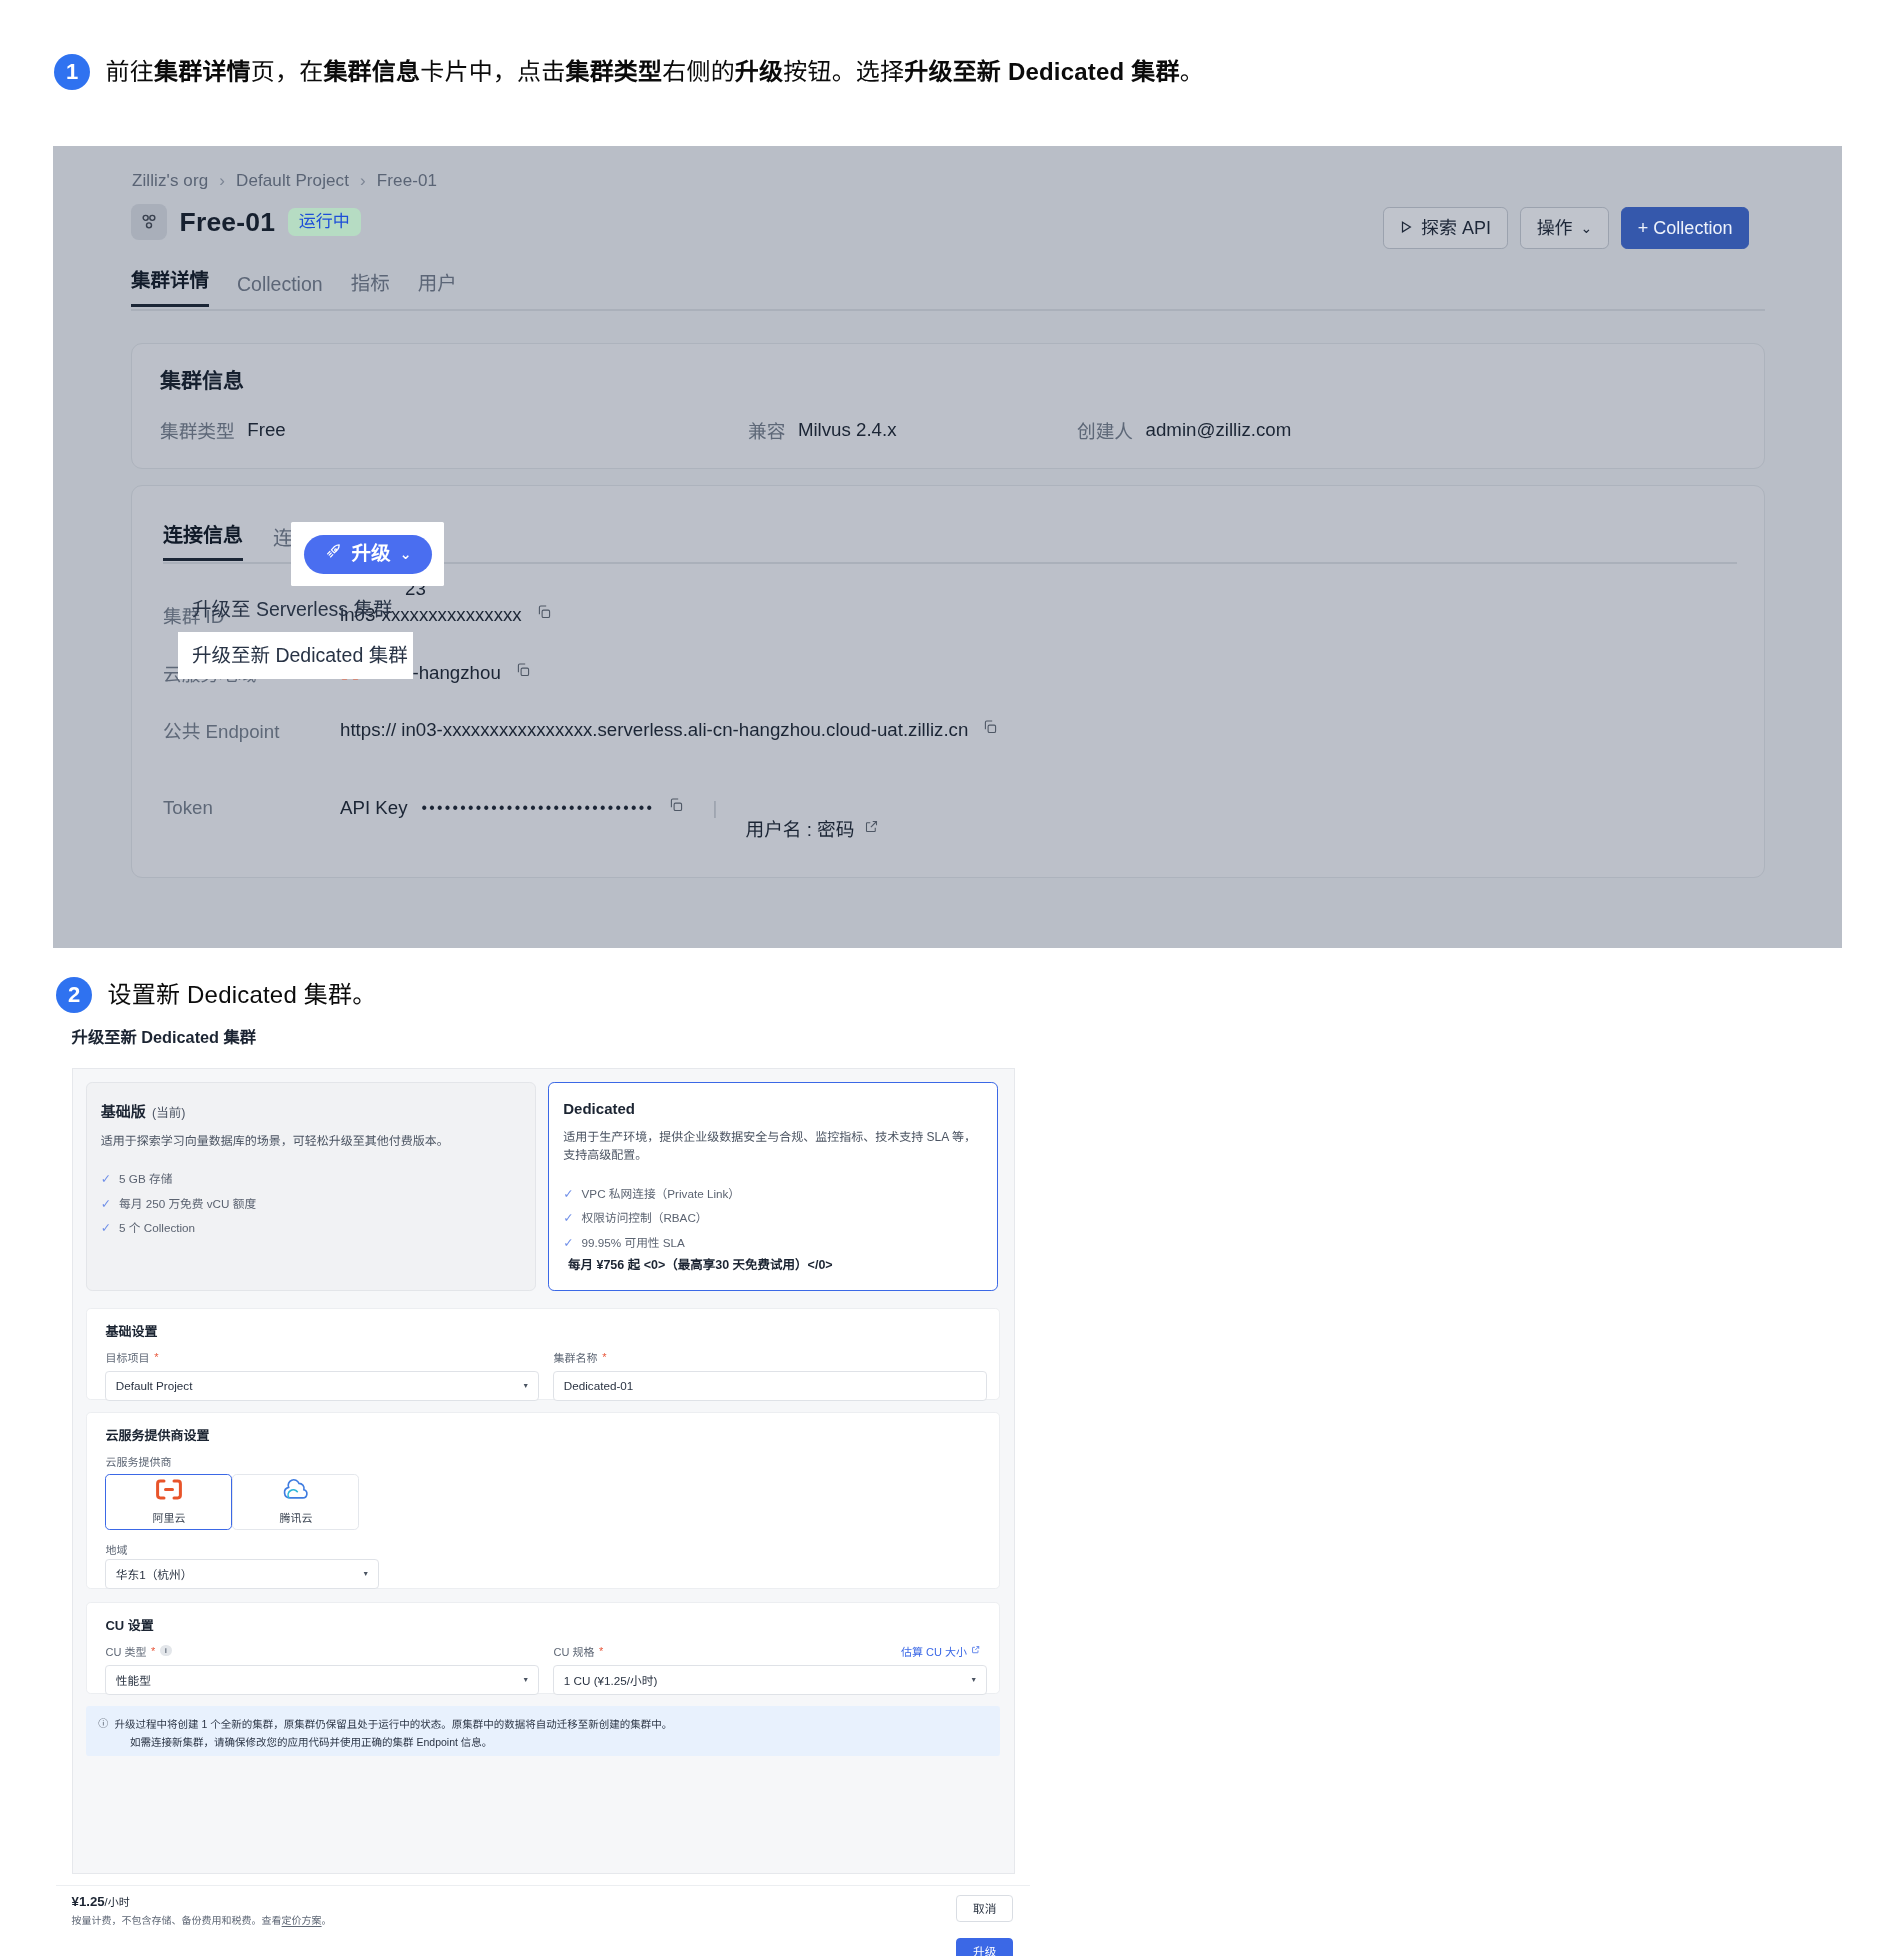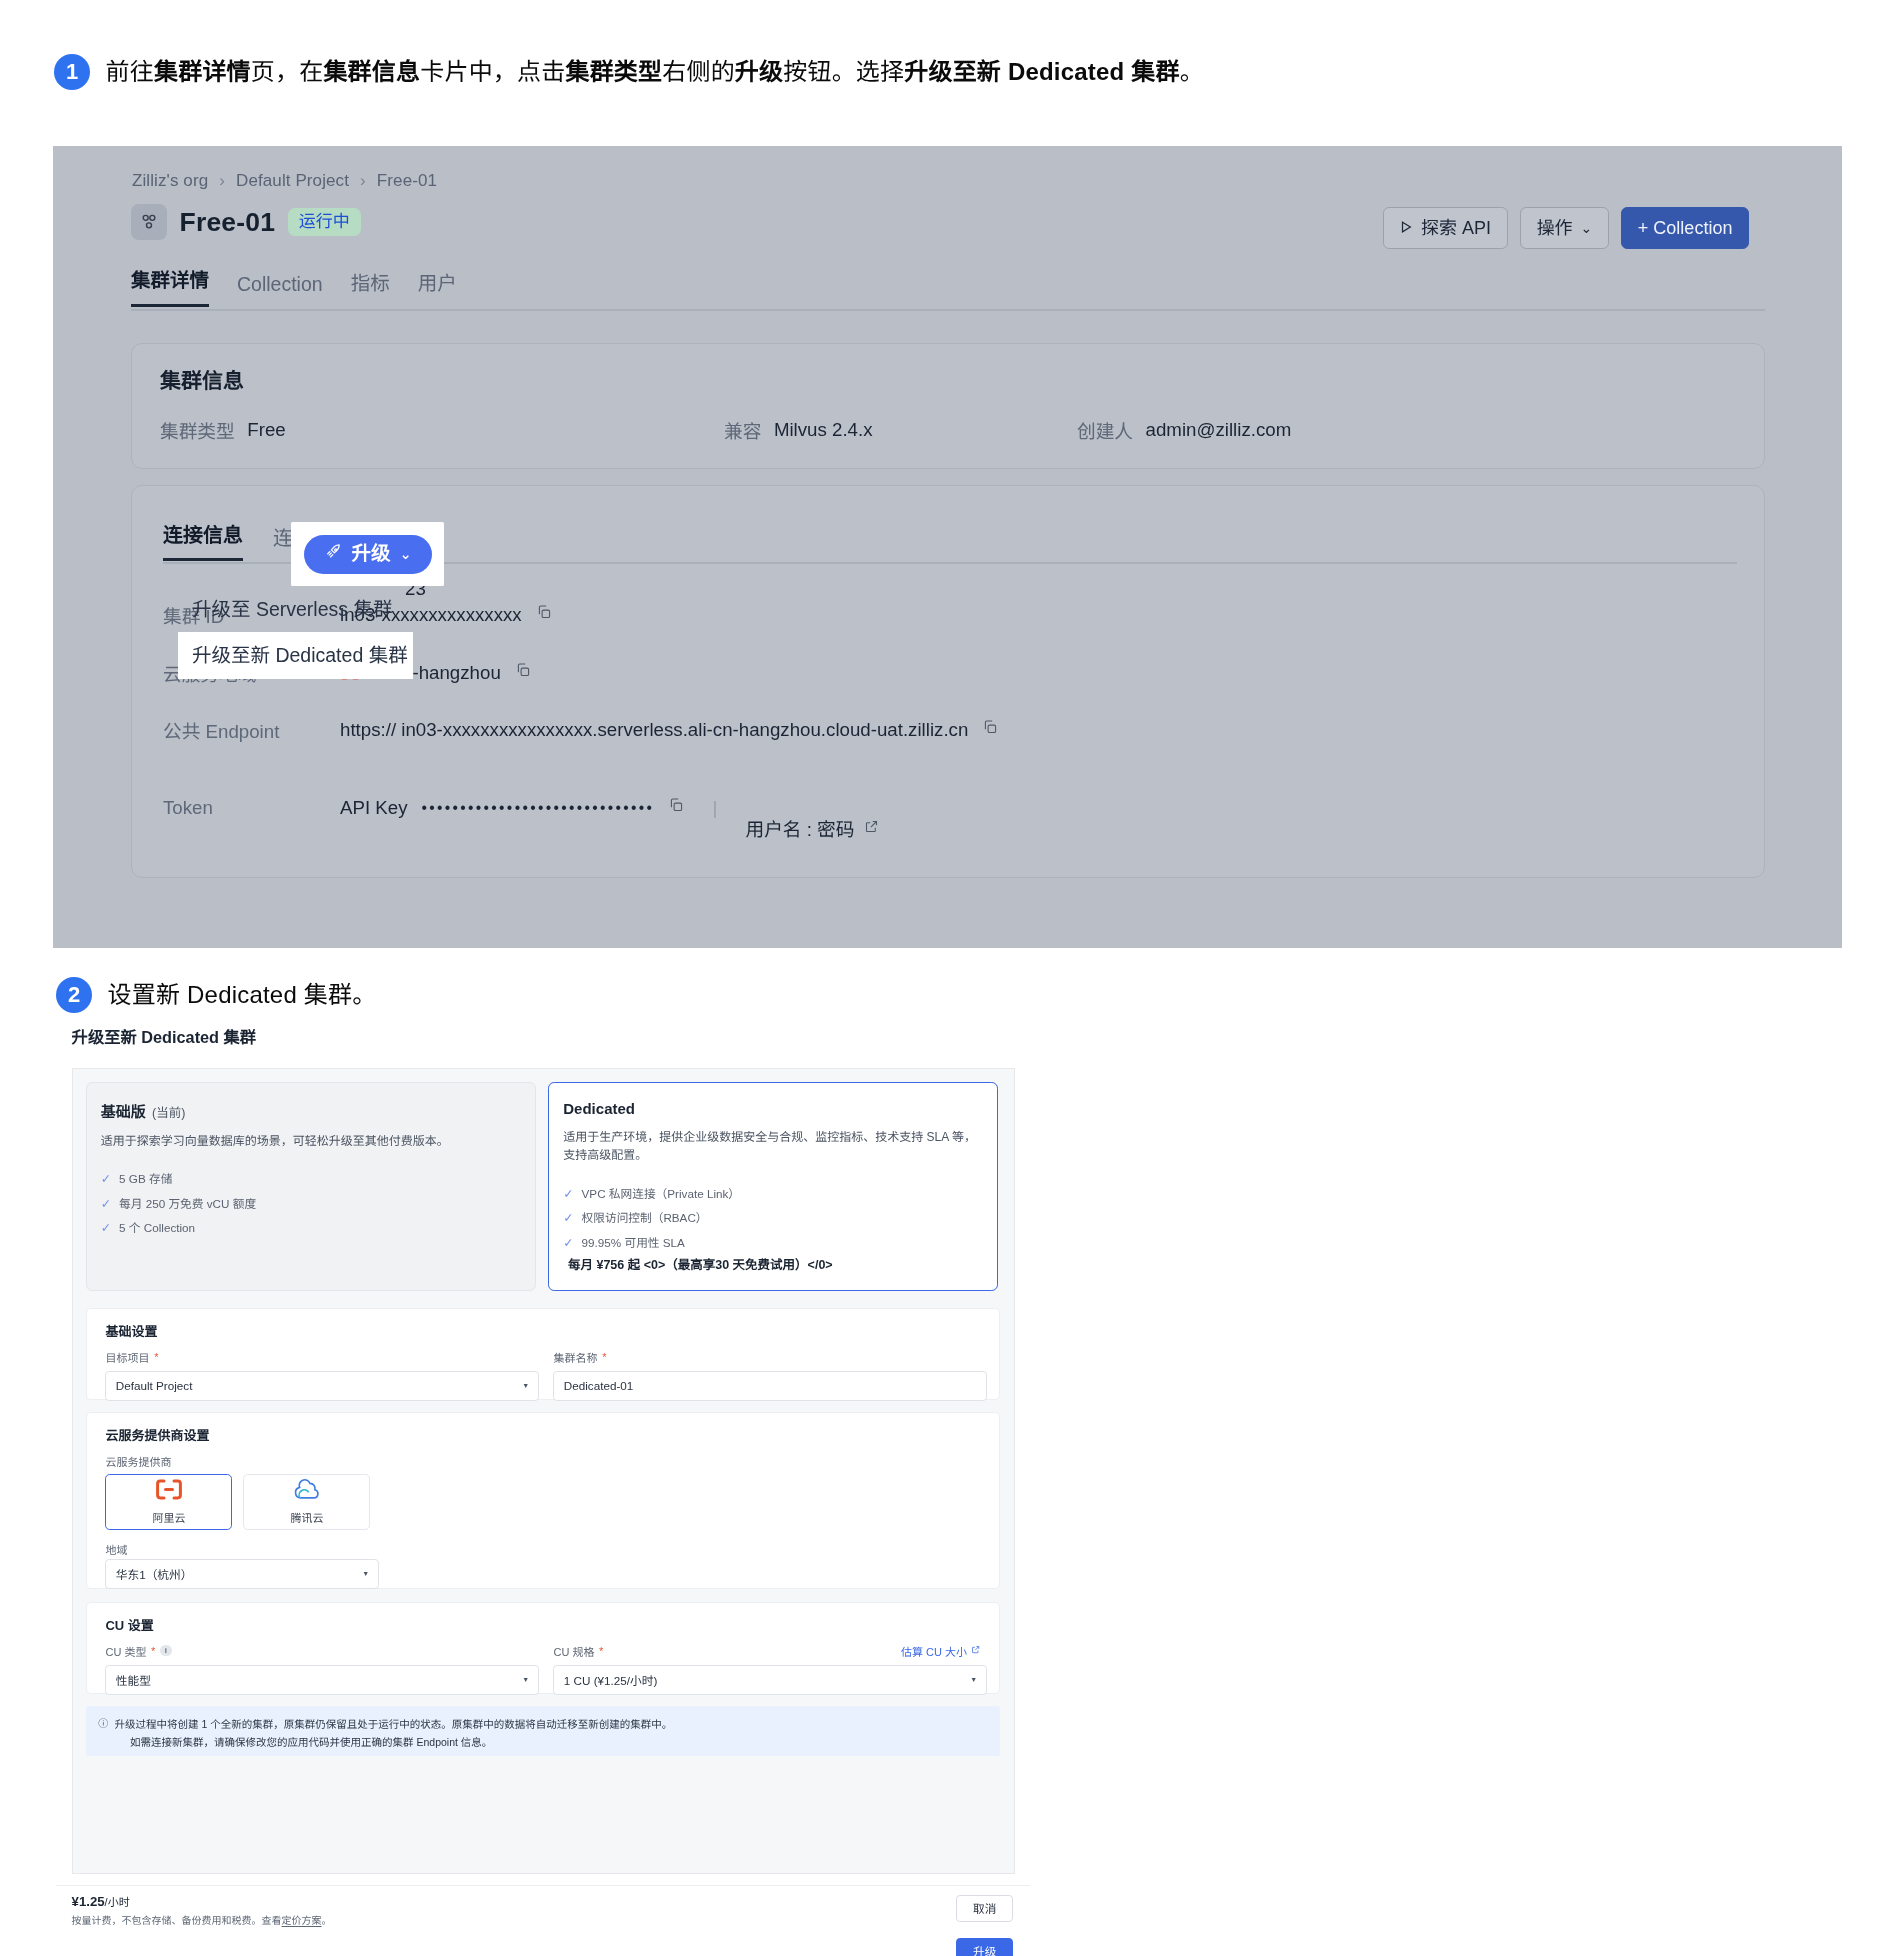--- a/index.html
+++ b/index.html
@@ -110,21 +110,21 @@
   #card-info { left: 78px; top: 197px; width: 1634px; height: 126px; }
   #card-conn { left: 78px; top: 339px; width: 1634px; height: 393px; }
 
   .card-title { position: absolute; left: 28px; top: 20px; font-size: 21px; font-weight: 700; color: #16202f; }
 
   .meta-row { position: absolute; left: 28px; top: 72px; width: 1580px; height: 31px; }
   .meta-item { position: absolute; display: flex; align-items: center; gap: 12.5px; font-size: 18.7px; white-space: nowrap; }
   .meta-k { color: #5e6878; }
   .meta-v { color: #1b2535; }
   #meta-type { left: 0; }
-  #meta-compat { left: 564px; }
+  #meta-compat { left: 588px; }
   #meta-owner { left: 917px; }
 
   
   #upgrade-wrap {
     position: absolute; left: 238px; top: 376px;
     background: #ffffff; padding: 12.5px 12.5px; border-radius: 1.6px;
     z-index: 6;
   }
   #upgrade-btn {
     background: #4a6ef0; color: #fff; border: none;
@@ -213,21 +213,21 @@
     height: 30px; border: 0.8px solid #dfe2e7; border-radius: 3.9px; background: #fff;
     display: flex; align-items: center; padding: 0 9.3px;
     font-size: 11.7px; color: #2a3342; cursor: pointer;
   }
   .ctl .arrow { margin-left: auto; font-size: 7px; color: #4b5462; }
 
   .fgrid { position: absolute; left: 18.7px; top: 40px; display: flex; gap: 14px; }
   .fcol { width: 434px; }
 
   .prov-label { position: absolute; left: 18.7px; top: 40px; font-size: 11px; color: #5e6775; }
-  .prov-row { position: absolute; left: 18.7px; top: 61px; display: flex; gap: 11px; }
+  .prov-row { position: absolute; left: 18.7px; top: 61px; display: flex; }
   .prov {
     width: 127px; height: 56px; border-radius: 4.7px; background: #fff;
     display: flex; flex-direction: column; align-items: center; justify-content: center; gap: 4.7px;
     cursor: pointer;
   }
   .prov.sel { border: 1.6px solid #3b68e6; }
   .prov.unsel { border: 0.8px solid #e4e7ec; }
   .prov-name { font-size: 11px; color: #3b4452; }
   .region-label { position: absolute; left: 18.7px; top: 128px; font-size: 11px; color: #5e6775; }
   .region-ctl { position: absolute; left: 18.7px; top: 146px; width: 274px; }

